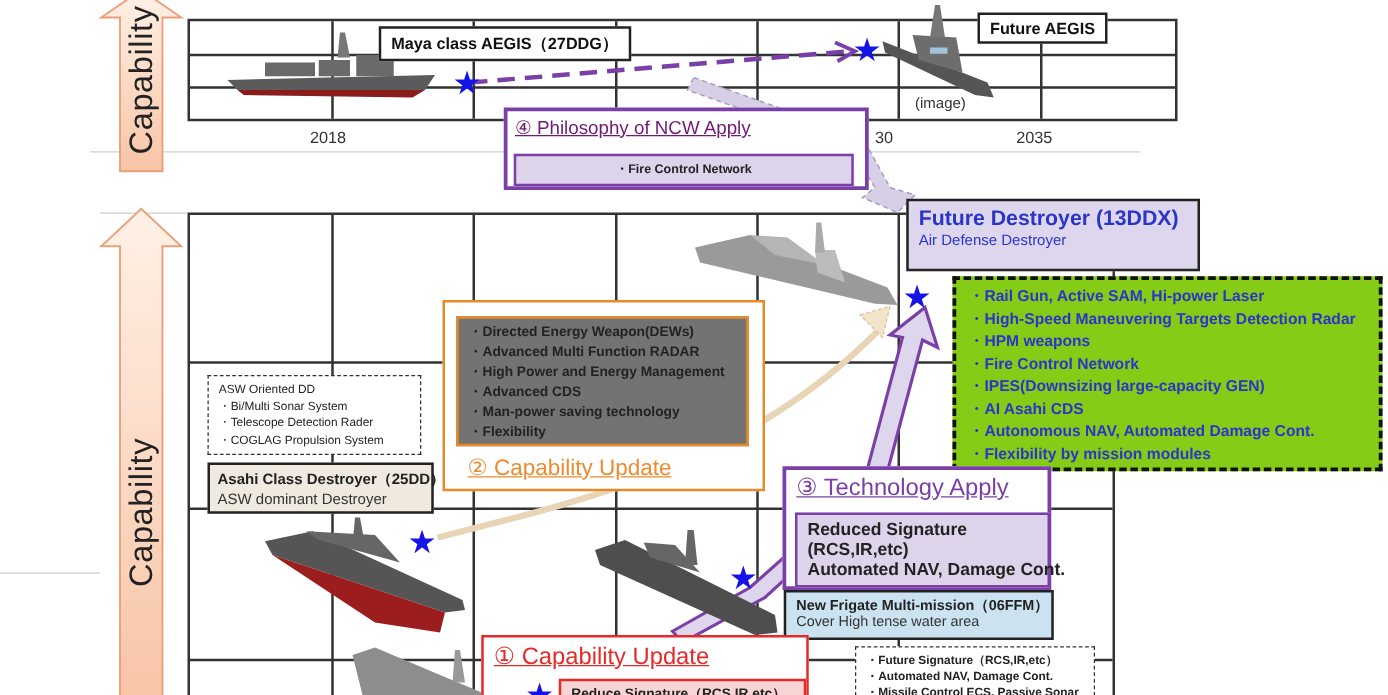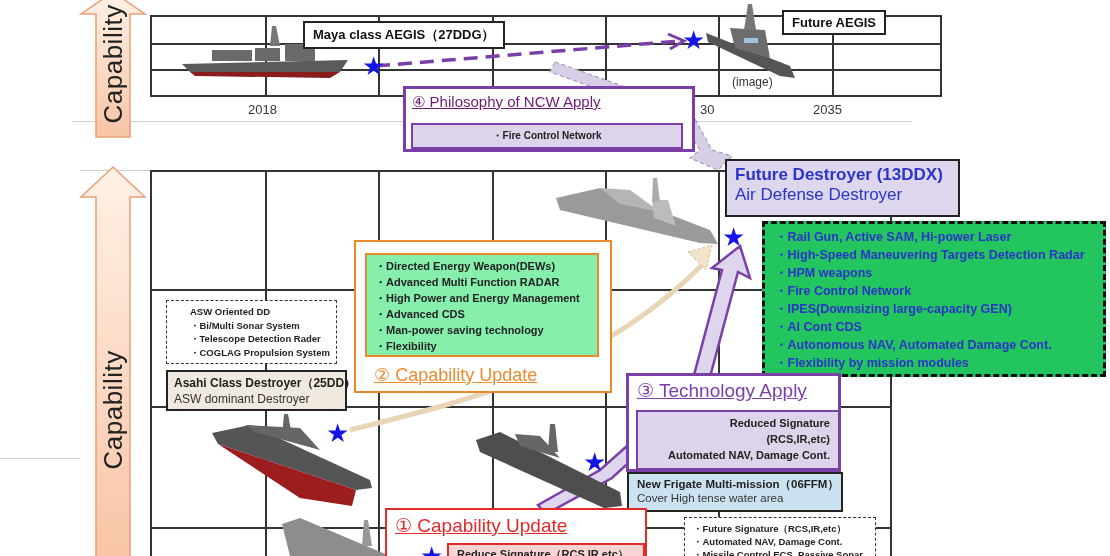--- a/index.html
+++ b/index.html
@@ -31,41 +31,41 @@
 
   .ncw-box { border: 3px solid #7b3fa8; background: #fff; }
   .ncw-title { color: #701a75; font-size: 15px; text-decoration: underline; white-space: nowrap; }
   .ncw-inner {
     position: absolute; border: 2px solid #7b3fa8; background: #ddd3ea;
     font-size: 10px; font-weight: bold; text-align: center; color: #222;
   }
 
   .dd-title-box { border: 2px solid #222; background: #ddd6ec; padding: 4px 8px; }
   .dd-title { color: #2b35c8; font-weight: bold; font-size: 17px; white-space: nowrap; }
-  .dd-sub { color: #2b35c8; font-size: 17px; white-space: nowrap; }
-
-  .dd-list-box { border: 3px dashed #111; background: #22c55e; padding: 4px 10px; }
+  .dd-sub { color: #2b35c8; font-size: 12px; white-space: nowrap; }
+
+  .dd-list-box { border: 3px dashed #111; background: #84cc16; padding: 4px 10px; }
   .dd-list-box div { color: #2b35c8; font-weight: bold; font-size: 12.5px; line-height: 18px; white-space: nowrap; }
 
   .cap2-box { border: 2px solid #e88a2a; background: #fff; }
-  .cap2-inner { position: absolute; border: 2px solid #e88a2a; background: #86efac; padding: 3px 8px; box-sizing: border-box; }
+  .cap2-inner { position: absolute; border: 2px solid #e88a2a; background: #737373; padding: 3px 8px; box-sizing: border-box; }
   .cap2-inner div { font-size: 11px; font-weight: bold; line-height: 16px; color: #222; white-space: nowrap; }
   .cap2-title { position: absolute; color: #ec8b2f; font-size: 18px; text-decoration: underline; white-space: nowrap; }
 
   .asw-box { border: 1.5px dashed #333; background: #fff; padding: 4px 8px; }
-  .asw-box div { font-size: 9.5px; font-weight: bold; line-height: 13.5px; color: #222; white-space: nowrap; margin-left: 15px; }
+  .asw-box div { font-size: 9.5px; font-weight: normal; line-height: 13.5px; color: #222; white-space: nowrap; }
 
   .asahi-box { border: 2px solid #222; background: #efe9df; padding: 3px 6px; }
   .asahi-title { font-size: 12px; font-weight: bold; color: #222; white-space: nowrap; }
   .asahi-sub { font-size: 12px; color: #333; white-space: nowrap; }
 
   .tech-box { border: 3px solid #7b3fa8; background: #fff; }
   .tech-title { position: absolute; color: #7b3fa8; font-size: 19px; text-decoration: underline; white-space: nowrap; }
   .tech-inner { position: absolute; border: 2px solid #7b3fa8; background: #ddd3ea; padding: 3px 8px; box-sizing: border-box; }
-  .tech-inner div { font-size: 11px; font-weight: bold; line-height: 16px; color: #222; white-space: nowrap; text-align: right; }
+  .tech-inner div { font-size: 14px; font-weight: bold; line-height: 16px; color: #222; white-space: nowrap; }
 
   .ffm-box { border: 2px solid #222; background: #cbe3f0; padding: 3px 8px; }
   .ffm-title { font-size: 11.5px; font-weight: bold; color: #222; white-space: nowrap; }
   .ffm-sub { font-size: 11.5px; color: #333; white-space: nowrap; }
 
   .cap1-box { border: 2px solid #e52a2a; background: #fff; }
   .cap1-title { position: absolute; color: #e52a2a; font-size: 19px; text-decoration: underline; white-space: nowrap; }
   .cap1-inner { position: absolute; border: 2px solid #e52a2a; background: #f9d4d4; padding: 2px 8px; box-sizing: border-box; }
   .cap1-inner div { font-size: 11px; font-weight: bold; color: #222; white-space: nowrap; }
 
@@ -169,21 +169,21 @@
   <div class="dd-sub">Air Defense Destroyer</div>
 </div>
 <div class="star" style="left:722px; top:224px;">★</div>
 
 <div class="box dd-list-box" style="left:762px; top:221px; width:344px; height:156px;">
   <div>・Rail Gun, Active SAM, Hi-power Laser</div>
   <div>・High-Speed Maneuvering Targets Detection Radar</div>
   <div>・HPM weapons</div>
   <div>・Fire Control Network</div>
   <div>・IPES(Downsizing large-capacity GEN)</div>
-  <div>・AI Cont CDS</div>
+  <div>・AI Asahi CDS</div>
   <div>・Autonomous NAV, Automated Damage Cont.</div>
   <div>・Flexibility by mission modules</div>
 </div>
 
 <svg width="1110" height="556" style="pointer-events:none;">
   <path d="M350 430 C 470 400, 600 370, 705 262" stroke="#e8d5b5" stroke-width="5" fill="none"></path>
   <path d="M688 252 L712 245 L706 270 Z" fill="#f2e3cb" stroke="#d9c09a" stroke-dasharray="3 2"></path>
 </svg>
 
 <svg width="1110" height="556" style="pointer-events:none;">

